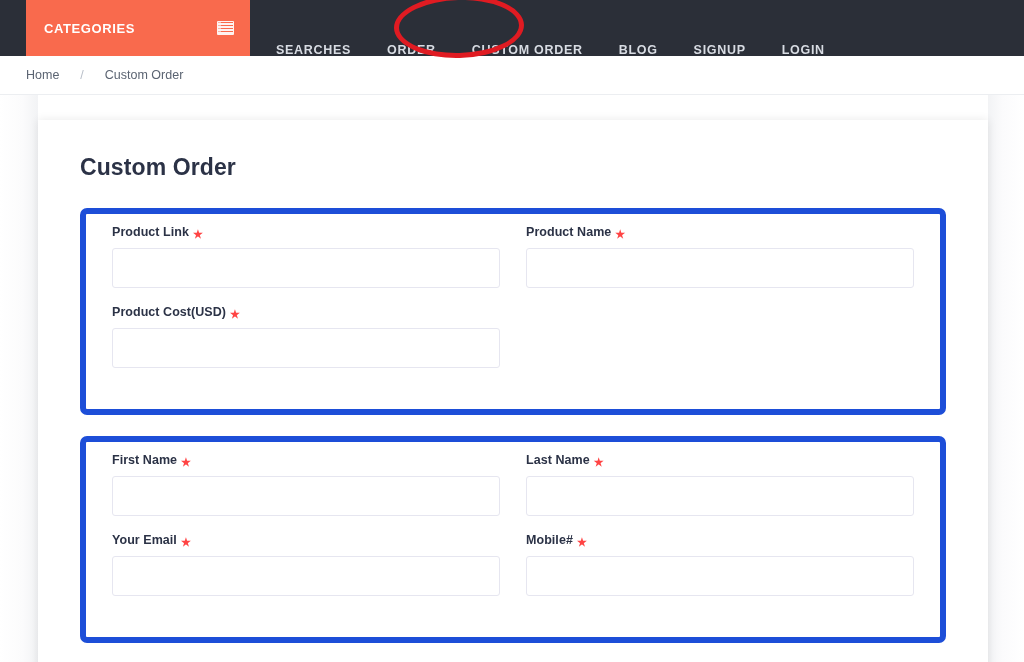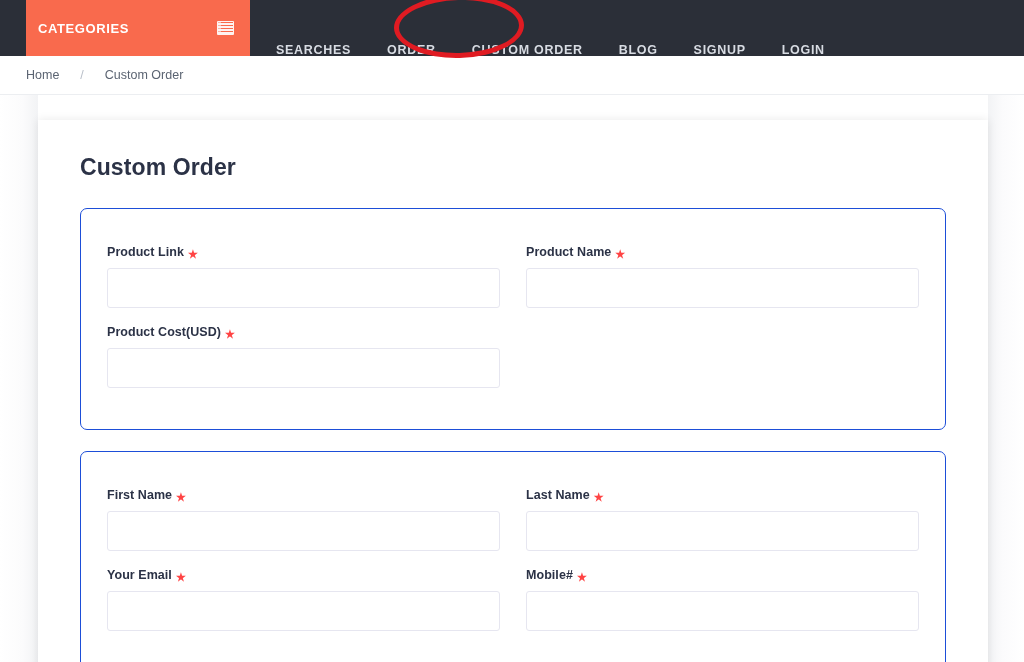--- a/index.html
+++ b/index.html
@@ -22,21 +22,21 @@
     align-items: stretch;
     padding-left: 26px;
   }
   .categories-btn {
     width: 224px;
     background: #f96a4d;
     color: #ffffff;
     display: flex;
     align-items: center;
     justify-content: space-between;
-    padding: 0 16px 0 12px;
+    padding: 0 16px 0 18px;
     font-size: 13px;
     font-weight: bold;
     letter-spacing: 0.6px;
     cursor: pointer;
   }
   .categories-label { line-height: 1; }
   .cat-icon {
     display: inline-block;
     width: 17px;
     height: 14px;
@@ -148,23 +148,23 @@
   .page-title {
     font-size: 23px;
     font-weight: bold;
     color: #2b3246;
     margin: 0 0 27px 0;
     letter-spacing: 0.1px;
   }
 
   
   .fieldset {
-    border: 1px solid #1d4ed8;
+    border: 6px solid #1d4ed8;
     border-radius: 7px;
-    padding: 36px 26px 24px 26px;
+    padding: 11px 26px 24px 26px;
     margin-bottom: 21px;
   }
   .row {
     display: flex;
     gap: 26px;
   }
   .col { width: 50%; }
   .field { margin-bottom: 6px; }
 
   .field-label {

